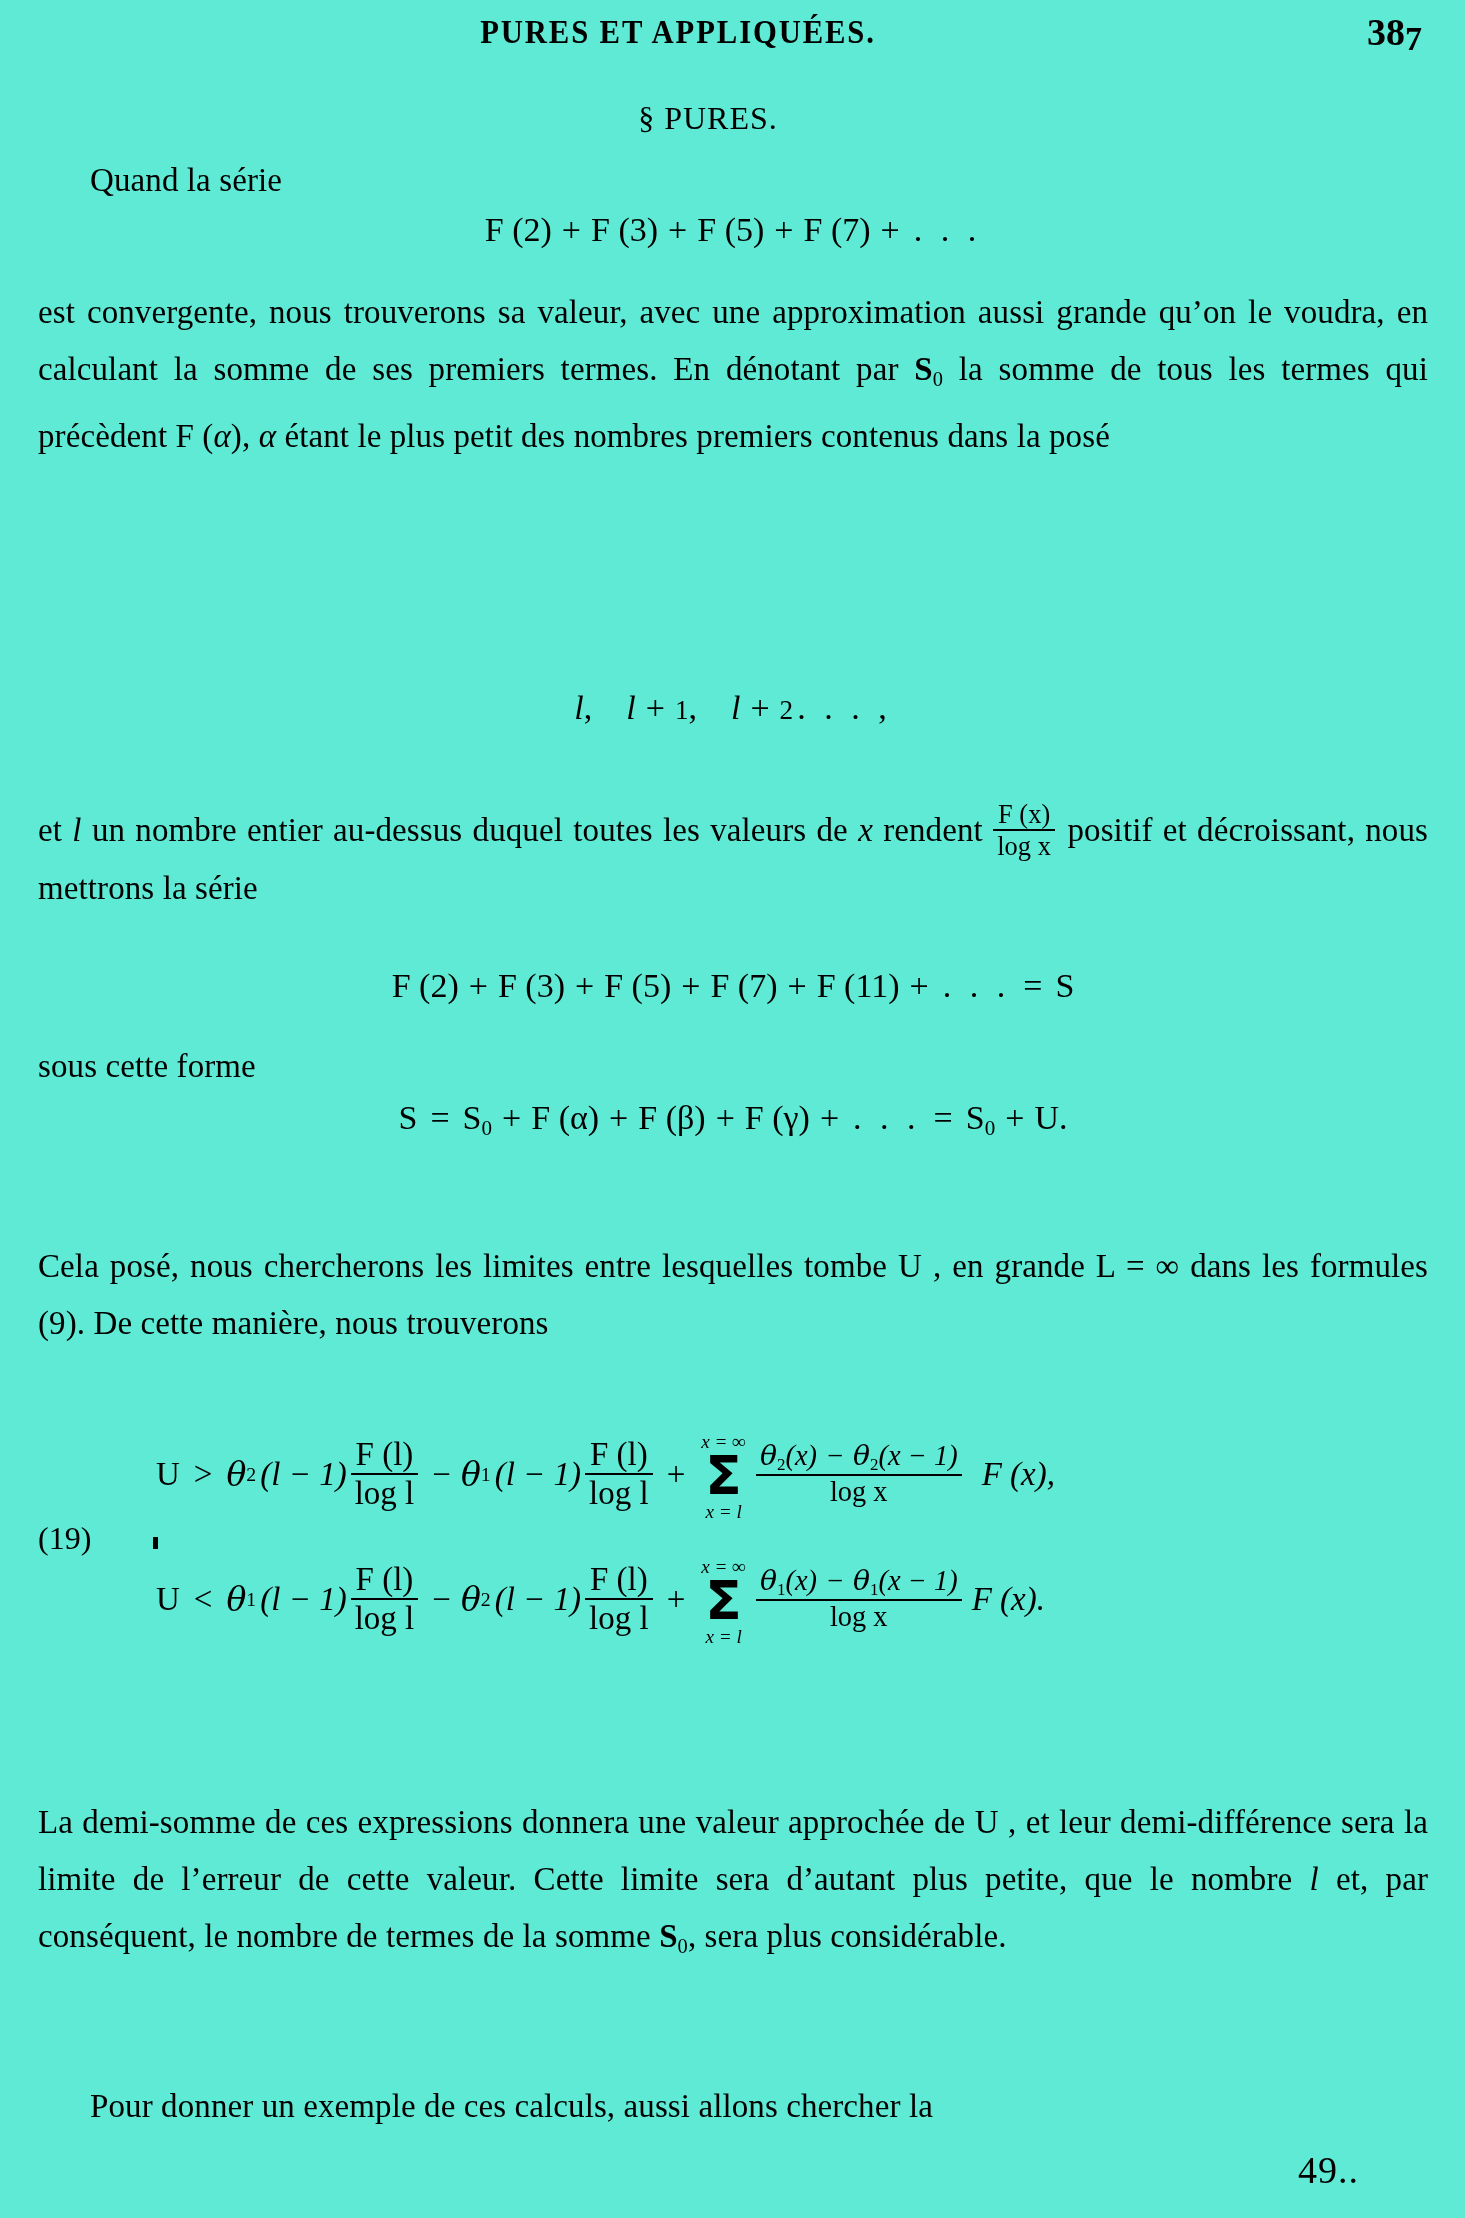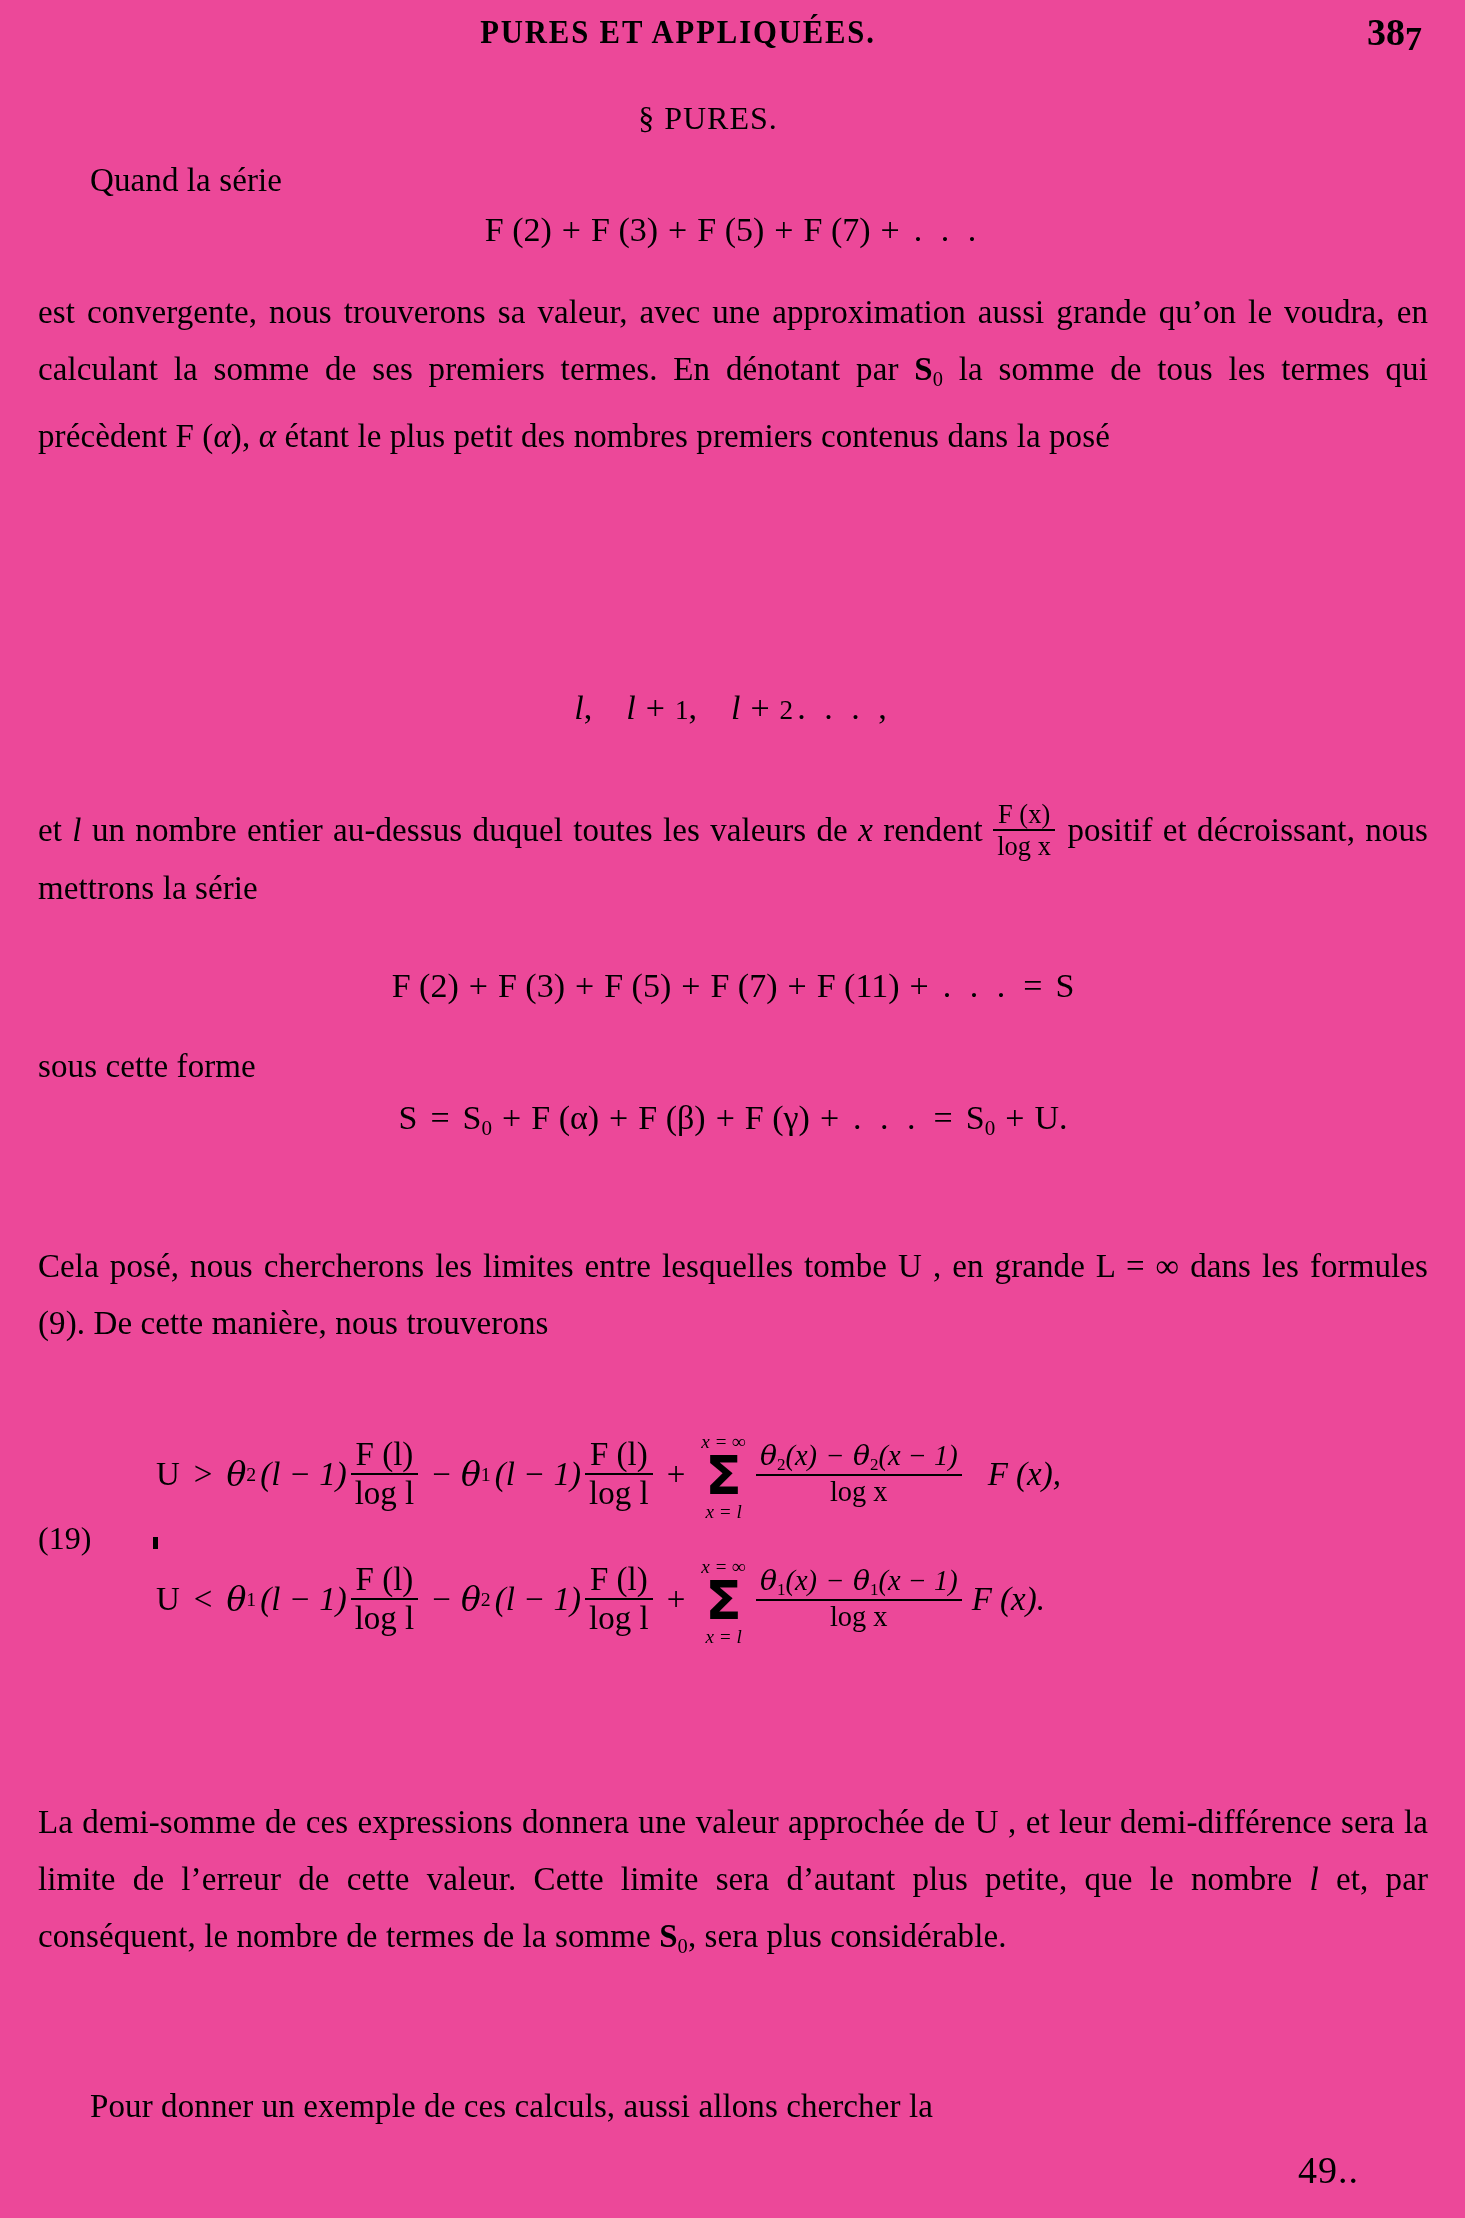--- a/index.html
+++ b/index.html
@@ -15,21 +15,21 @@
     color: #000000;
     overflow: hidden;
   }
 
   
   .page {
     position: absolute;
     left: 0; top: 0;
     width: 1465px;
     height: 2218px;
-    background: #ec4899;
+    background: #5eead4;
   }
   .content {
     position: absolute;
     left: 38px;
     top: 0;
     width: 1390px;
   }
 
   
   .runhead {
@@ -319,21 +319,21 @@
           <span class="op">+</span>
           <span class="sum">
             <span class="lim">x = ∞</span>
             <span class="sigma">Σ</span>
             <span class="lim">x = l</span>
           </span>
           <span class="frac" style="font-size:0.86em">
             <span class="nu"><span class="theta">θ</span><sub class="tsub">2</sub><span class="it">(x)</span><span class="op">−</span><span class="theta">θ</span><sub class="tsub">2</sub><span class="it">(x − 1)</span></span>
             <span class="de">log x</span>
           </span>
-          <span class="it" style="margin-left:22px">F (x),</span>
+          <span class="it" style="margin-left:16px">F (x),</span>
         </div>
 
         <div class="system-row">
           <span>U</span>
           <span class="rel">&lt;</span>
           <span class="theta">θ</span>
             <sub class="tsub">1</sub>
           <span class="it" style="margin-left:4px">(l − 1)</span>
           <span class="frac">
             <span class="nu">F (l)</span>

